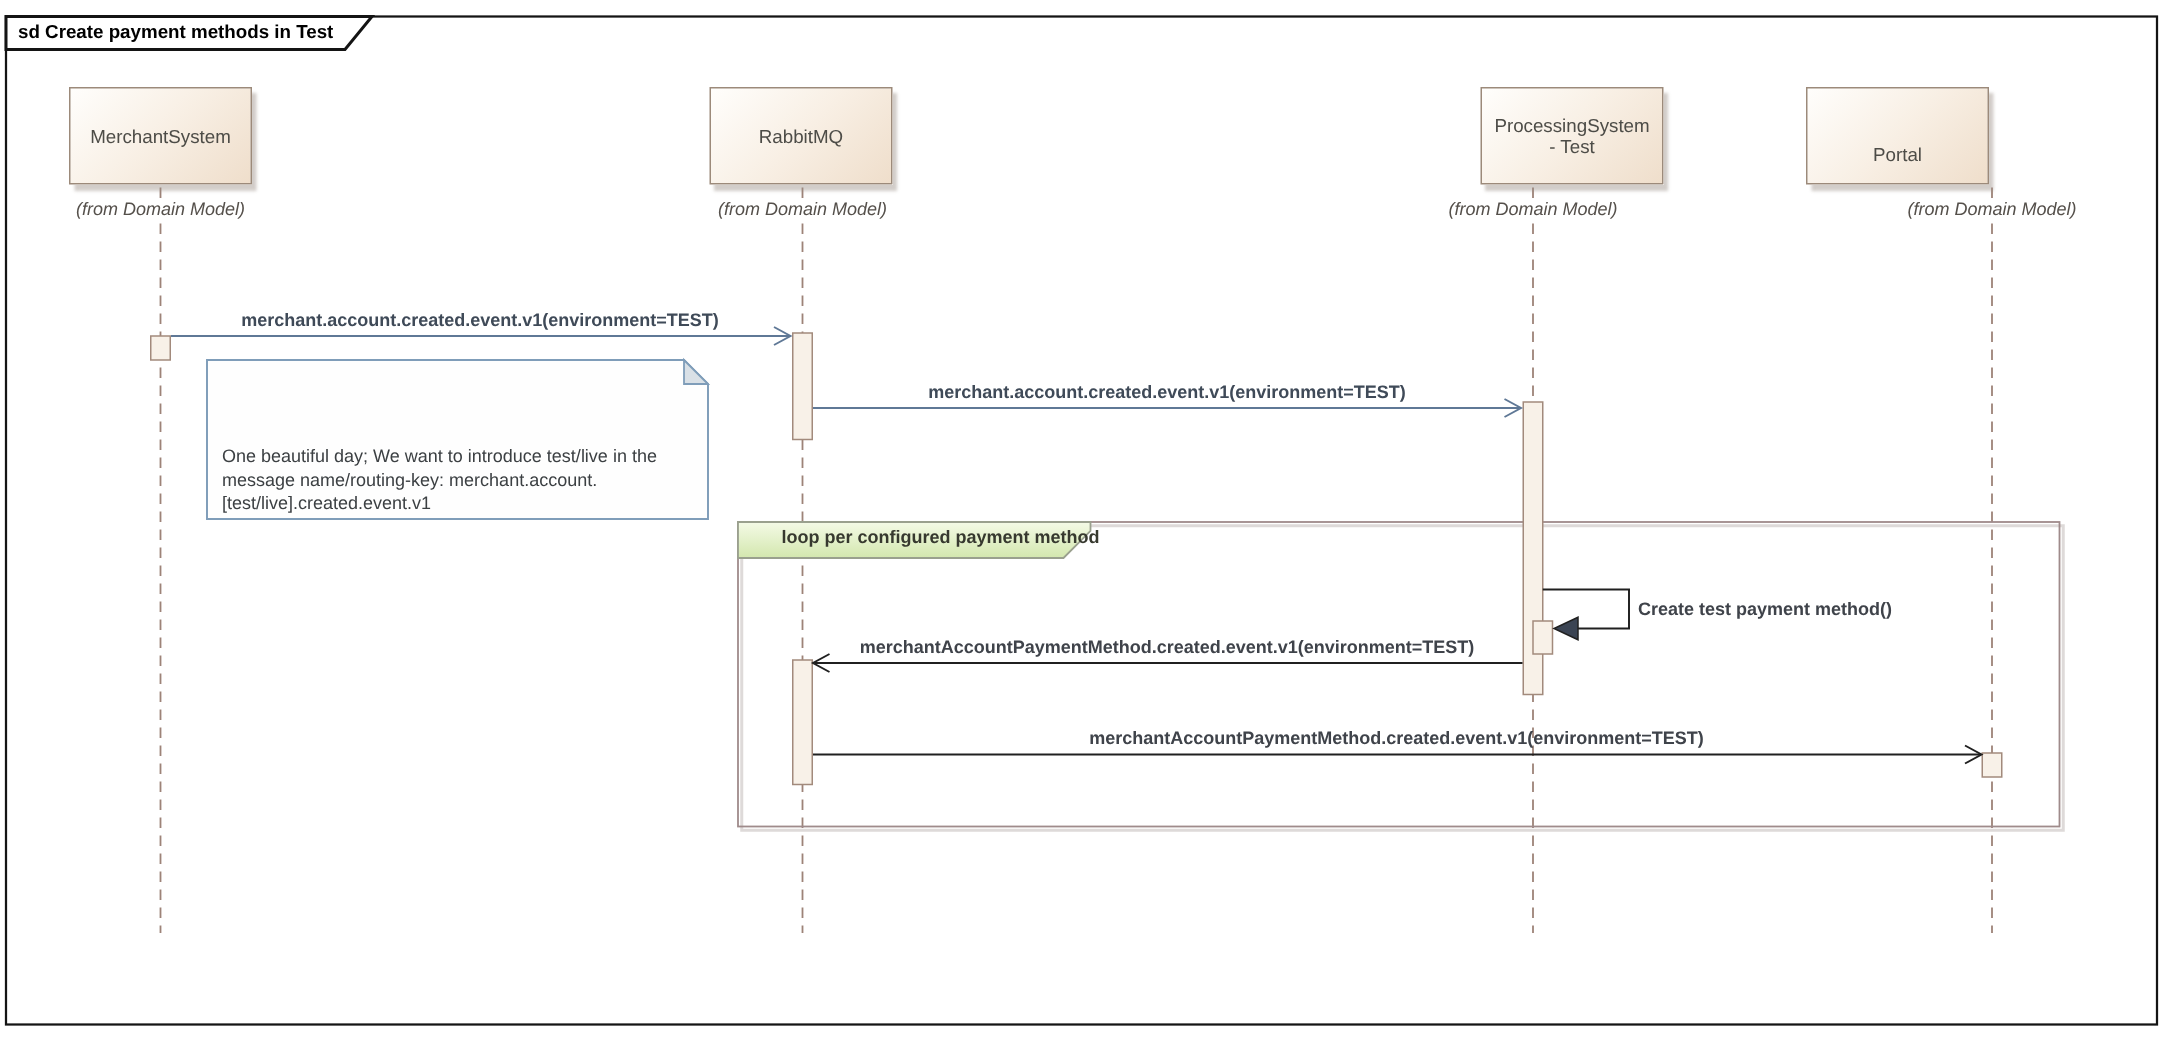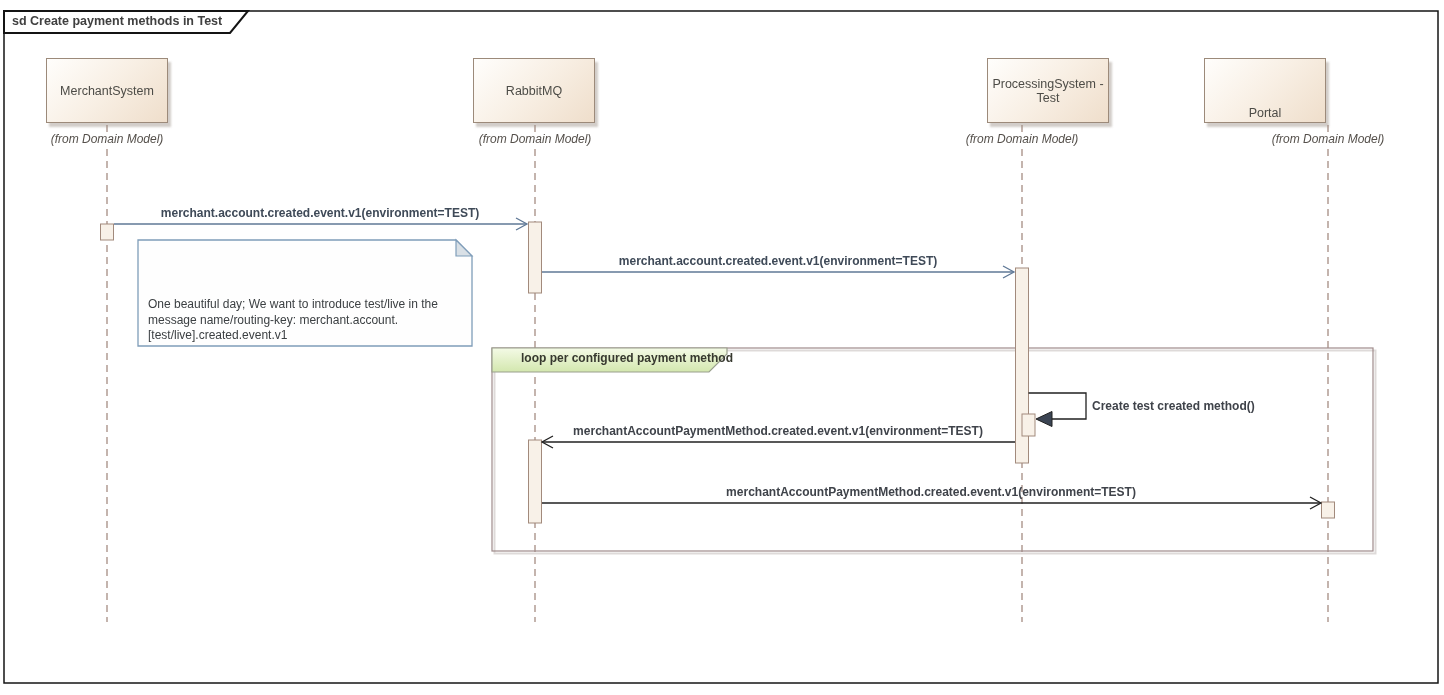--- a/index.html
+++ b/index.html
@@ -3,29 +3,29 @@
 <meta charset="utf-8">
 <style>
   html,body{margin:0;padding:0;background:#ffffff;}
   #stage{
     position:relative;width:1444px;height:695px;background:#ffffff;overflow:hidden;
     font-family:"Liberation Sans", sans-serif;color:#3f434a;
   }
   #shape-layer{position:absolute;left:0;top:0;width:1444px;height:695px;}
   .abs{position:absolute;}
   .frame-title{
-    left:12px;top:14px;font-size:12.5px;font-weight:bold;color:#404040;white-space:nowrap;
+    left:12px;top:14px;font-size:12.5px;font-weight:bold;color:#000000;white-space:nowrap;
   }
   .head-box{
     width:122px;height:65px;top:58px;
     background:linear-gradient(135deg,#fffefc 0%,#f8efe4 50%,#efdecb 100%);
     border:1px solid #9c8a7a;
     box-shadow:3px 4px 2px rgba(155,145,135,0.45);
     display:flex;align-items:center;justify-content:center;text-align:center;
-    font-size:12.5px;color:#4d4c47;padding:2px;box-sizing:border-box;
+    font-size:12.5px;color:#4d4c47;padding:12px;box-sizing:border-box;
   }
   .from-label{
     top:132px;width:150px;text-align:center;font-style:italic;font-size:12px;
     color:#55504b;background:#ffffff;white-space:nowrap;
   }
   .msg-label{
     font-size:12px;color:#3f434a;white-space:nowrap;transform:translateX(-50%);font-weight:bold;
   }
   .msg-label.plain{transform:none;}
   .note-text{
@@ -102,21 +102,21 @@
     <span>Portal</span>
   </div>
 
   <div class="abs from-label" style="left:32px;">(from Domain Model)</div>
   <div class="abs from-label" style="left:460px;">(from Domain Model)</div>
   <div class="abs from-label" style="left:947px;">(from Domain Model)</div>
   <div class="abs from-label" style="left:1253px;">(from Domain Model)</div>
 
   <div class="abs msg-label" style="left:320px;top:206px;color:#3f4a58;">merchant.account.created.event.v1(environment=TEST)</div>
   <div class="abs msg-label" style="left:778px;top:254px;color:#3f4a58;">merchant.account.created.event.v1(environment=TEST)</div>
-  <div class="abs msg-label plain" style="left:1092px;top:399px;">Create test created method()</div>
+  <div class="abs msg-label plain" style="left:1092px;top:399px;">Create test payment method()</div>
   <div class="abs msg-label" style="left:778px;top:424px;">merchantAccountPaymentMethod.created.event.v1(environment=TEST)</div>
   <div class="abs msg-label" style="left:931px;top:485px;">merchantAccountPaymentMethod.created.event.v1(environment=TEST)</div>
 
   <div class="abs note-text">One beautiful day; We want to introduce test/live in the message name/routing-key: merchant.account.[test/live].created.event.v1</div>
 
   <div class="abs loop-label">loop per configured payment method</div>
 
 </div>
 
 </body></html>

